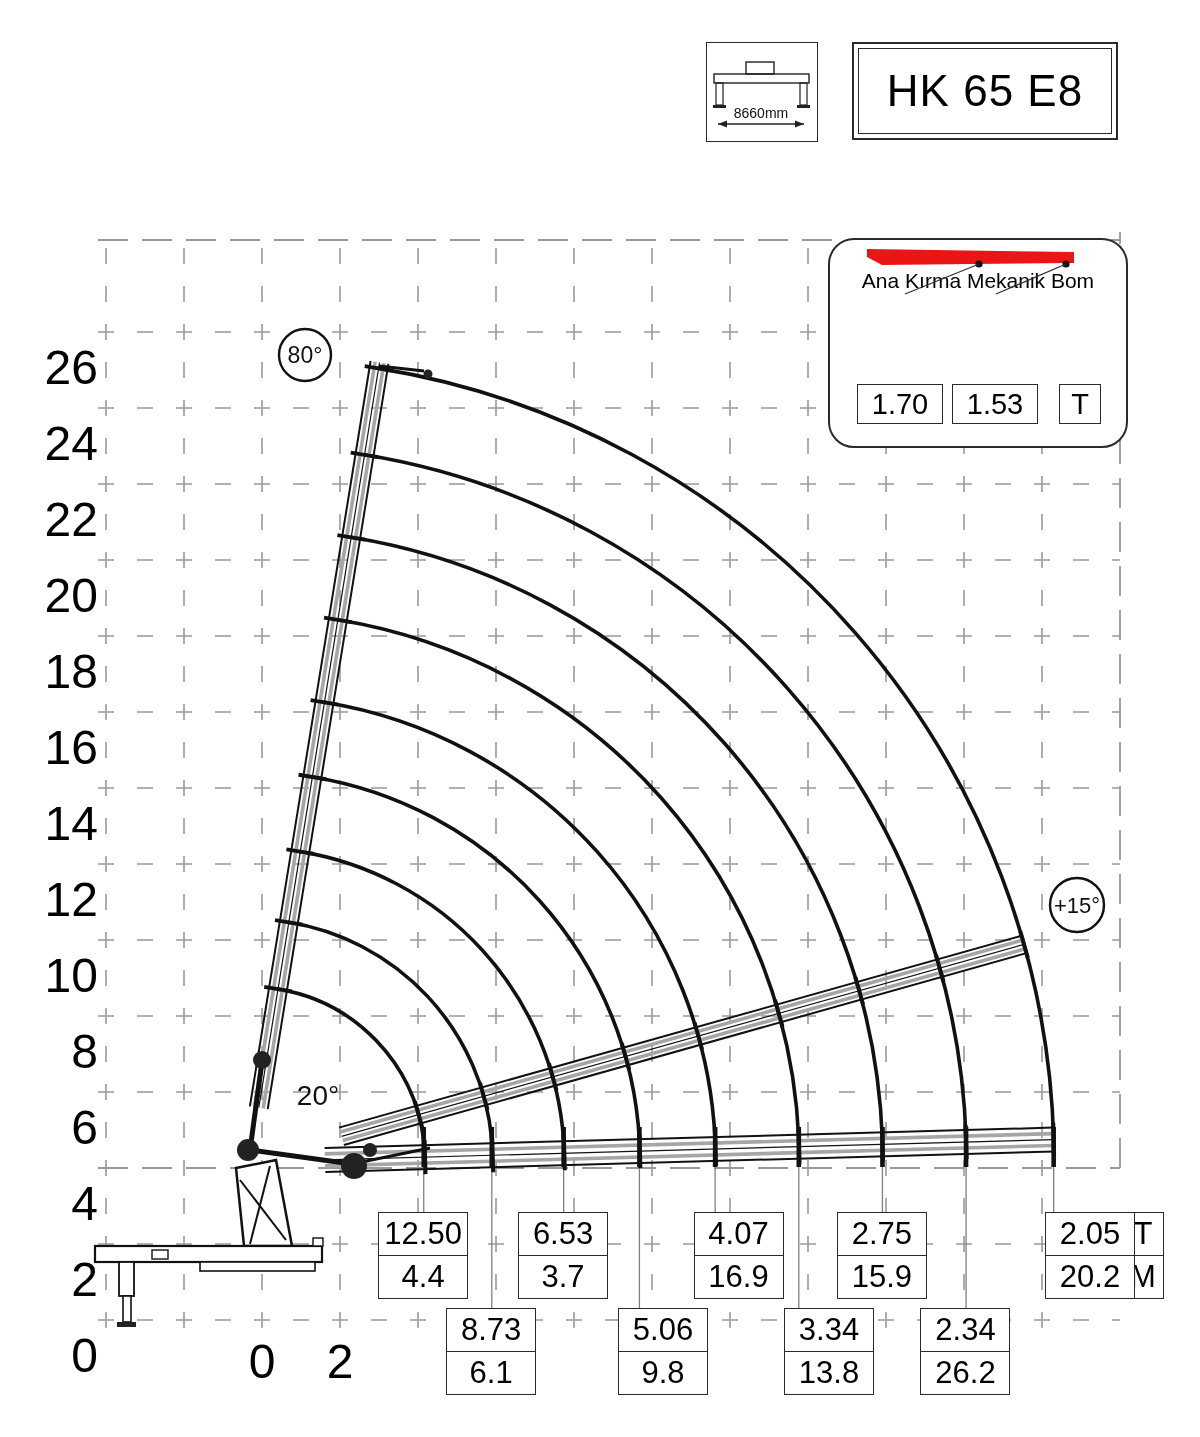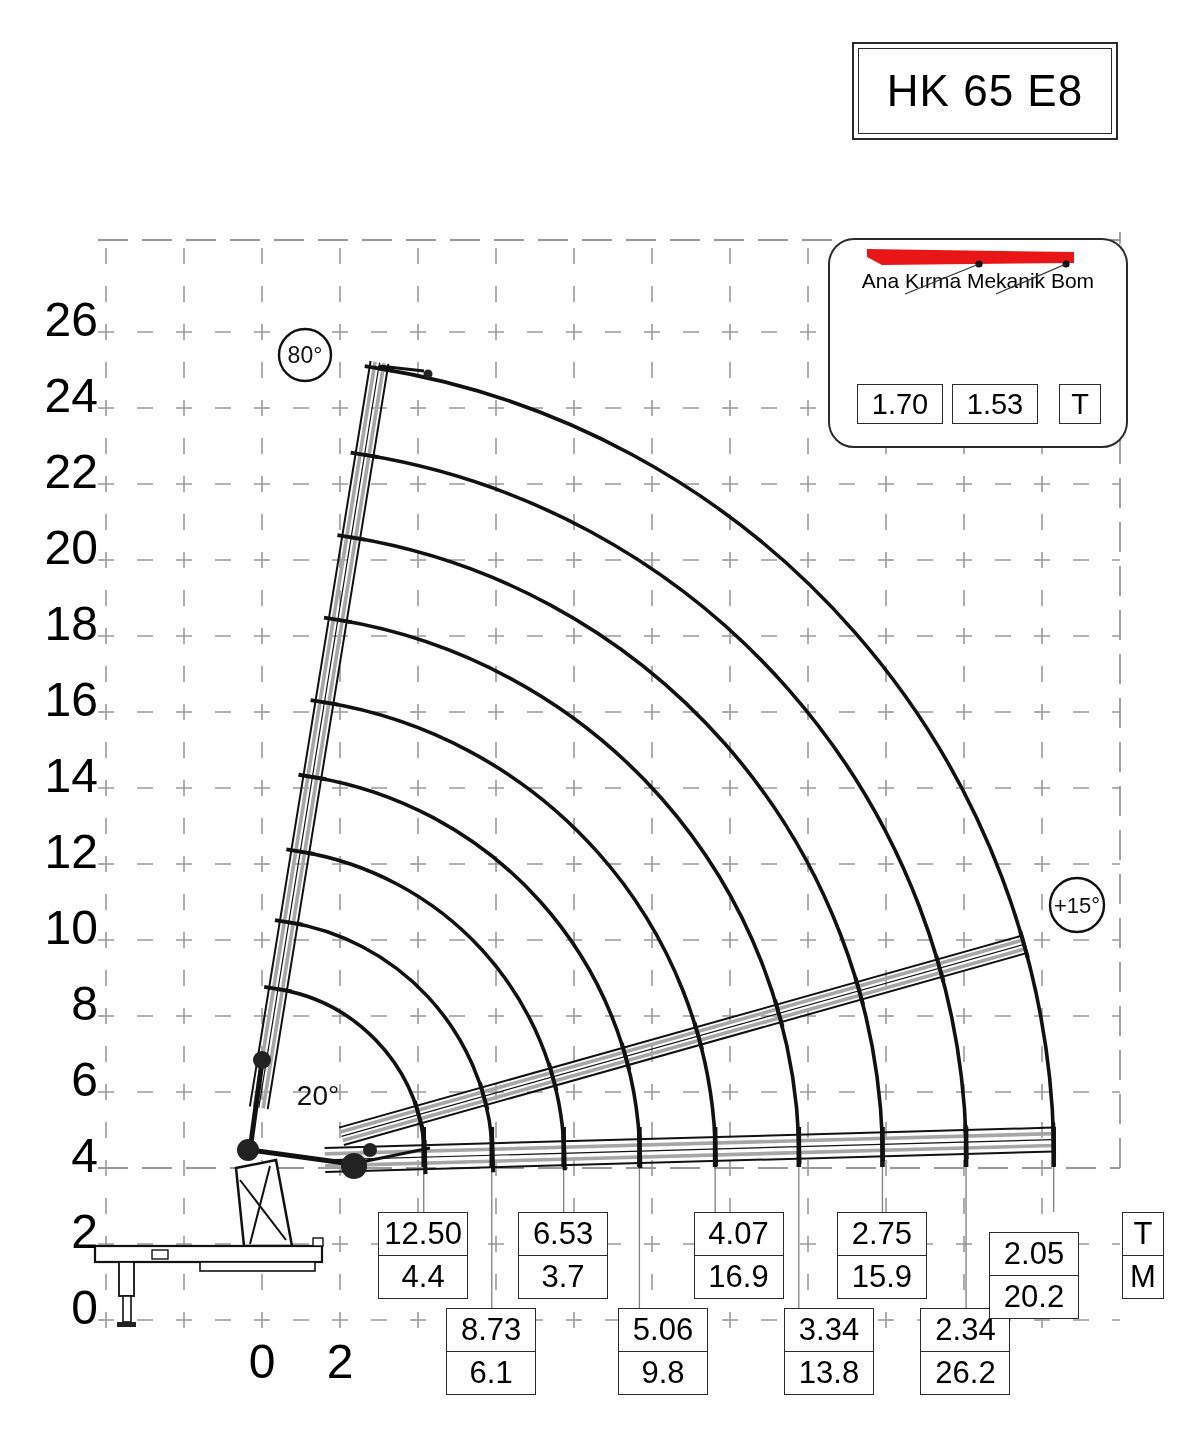--- a/index.html
+++ b/index.html
@@ -11,21 +11,21 @@
   .title-inner{position:absolute;left:4px;top:4px;right:4px;bottom:4px;border:1.5px solid #2b2b2b;
              display:flex;align-items:center;justify-content:center;font-size:44px;letter-spacing:1px;}
   .mini-box{position:absolute;left:706px;top:42px;width:112px;height:100px;
              border:1.5px solid #2b2b2b;background:#fff;box-sizing:border-box;}
   .legend{position:absolute;left:828px;top:238px;width:300px;height:210px;box-sizing:border-box;
           border:2.5px solid #2b2b2b;border-radius:26px;background:#fff;}
   .legend-title{margin-top:26px;text-align:center;font-size:21px;line-height:30px;}
   .legend-svg{position:absolute;left:0;top:92px;}
   .lv{position:absolute;border:1.6px solid #2b2b2b;height:38px;line-height:38px;
       font-size:29px;text-align:center;background:#fff;box-sizing:content-box;}
-  .ylab{position:absolute;left:18px;width:80px;text-align:right;font-size:48px;line-height:1;}
+  .ylab{position:absolute;left:18px;width:80px;text-align:right;font-size:48px;line-height:1;margin-top:48px;}
   .xlab{position:absolute;width:60px;text-align:center;font-size:48px;line-height:1;}
   .cap{position:absolute;width:88px;border:1.6px solid #2b2b2b;background:#fff;}
   .cap .cell{height:42px;line-height:42px;font-size:31px;text-align:center;}
   .cap .cell+ .cell{border-top:1.6px solid #2b2b2b;}
   .unitbox{width:40px;}
 </style>
 </head>
 <body>
 
 <div class="page">
@@ -148,20 +148,34 @@
       <rect x="119" y="1262" width="15" height="34" fill="#fff" stroke="#111" stroke-width="1.8"></rect>
       <rect x="123" y="1296" width="8" height="26" fill="#fff" stroke="#111" stroke-width="1.6"></rect>
       <rect x="117" y="1322" width="19" height="5" fill="#222"></rect>
       <circle cx="305" cy="355" r="26" fill="#fff" stroke="#111" stroke-width="2.4"></circle>
       <text x="305" y="363.05" text-anchor="middle" font-size="23" font-family="Liberation Sans, sans-serif" fill="#111">80°</text>
       <circle cx="1077" cy="905" r="27" fill="#fff" stroke="#111" stroke-width="2.4"></circle>
       <text x="1077" y="912.7" text-anchor="middle" font-size="22" font-family="Liberation Sans, sans-serif" fill="#111">+15°</text>
       <text x="318" y="1105" text-anchor="middle" font-size="28" font-family="Liberation Sans, sans-serif" fill="#111">20°</text>
     </svg>
 
+  <div class="mini-box">
+    <svg width="109" height="97" viewBox="0 0 109 97">
+      <rect x="7" y="31" width="95" height="9" fill="none" stroke="#222" stroke-width="1.4"></rect>
+      <rect x="39" y="19" width="28" height="12" fill="none" stroke="#222" stroke-width="1.4"></rect>
+      <rect x="9" y="40" width="7" height="22" fill="none" stroke="#222" stroke-width="1.2"></rect>
+      <rect x="93" y="40" width="7" height="22" fill="none" stroke="#222" stroke-width="1.2"></rect>
+      <rect x="6" y="62" width="13" height="3" fill="#222"></rect>
+      <rect x="90" y="62" width="13" height="3" fill="#222"></rect>
+      <line x1="11" y1="81" x2="97" y2="81" stroke="#222" stroke-width="1.4"></line>
+      <polygon points="11,81 20,77.5 20,84.5" fill="#222"></polygon>
+      <polygon points="97,81 88,77.5 88,84.5" fill="#222"></polygon>
+      <text x="54" y="75" text-anchor="middle" font-size="14" fill="#111">8660mm</text>
+    </svg>
+  </div>
 
   <div class="title-box">
     <div class="title-inner">HK 65 E8</div>
   </div>
 
   <div class="legend">
     <div class="legend-title">
       <div>Ana Kırma Mekanik Bom</div>
     </div>
     <svg class="legend-svg" width="300" height="70" viewBox="0 0 300 70">
@@ -225,18 +239,18 @@
         <div class="cell">13.8</div>
       </div>
       <div class="cap" style="left: 836.837px; top: 1212px;">
         <div class="cell">2.75</div>
         <div class="cell">15.9</div>
       </div>
       <div class="cap" style="left: 920.462px; top: 1308px;">
         <div class="cell">2.34</div>
         <div class="cell">26.2</div>
       </div>
-      <div class="cap" style="left: 989px; top: 1212px; margin-top: 20px;">
+      <div class="cap" style="left: 1045px; top: 1212px;">
         <div class="cell">2.05</div>
         <div class="cell">20.2</div>
       </div>
     </div>
 </div>
 
 </body></html>

